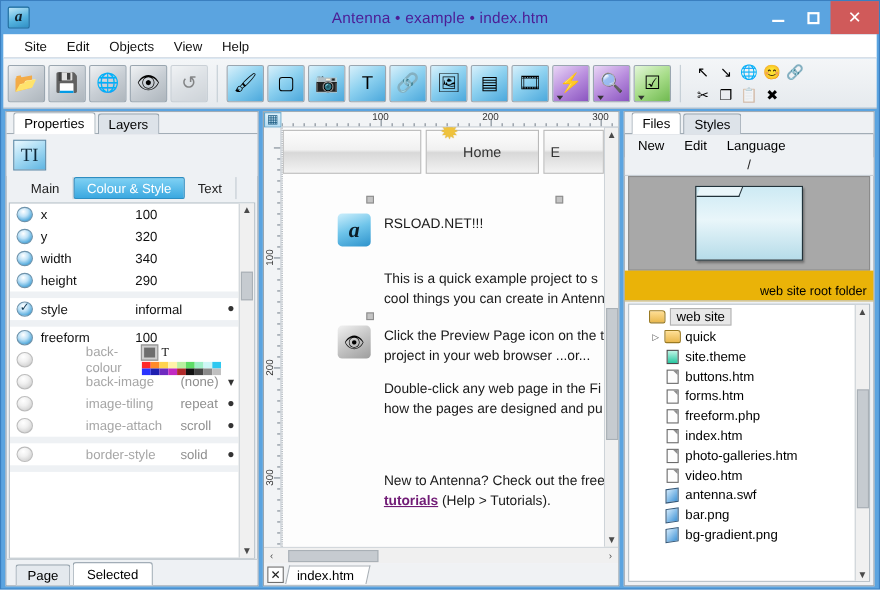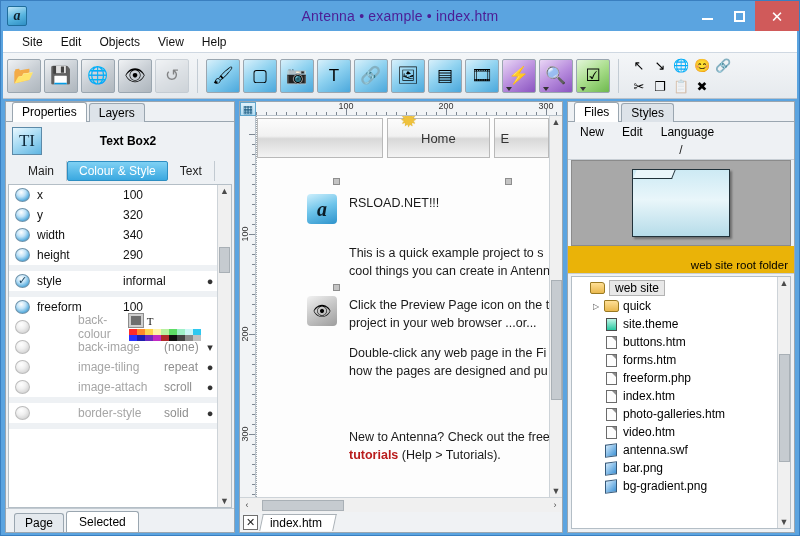--- a/index.html
+++ b/index.html
@@ -268,21 +268,21 @@
   .bicon.a {
     background: linear-gradient(160deg,#cdeffc 0%,#6ec4ea 48%,#2e93cc 100%);
     font-family: "Liberation Serif", serif; font-style: italic;
     font-weight: bold; font-size: 20px; color: #0b1c26;
   }
   .bicon.eye {
     background: linear-gradient(150deg,#f2f2f2 0%,#c9c9c9 45%,#9d9d9d 100%);
     font-size: 15px;
   }
   .btext { font-size: 12.5px; color: #1a1a1a; line-height: 18px; white-space: nowrap; }
-  .link { color: #b91c1c; font-weight: bold; }
+  .link { color: #701a75; font-weight: bold; text-decoration: underline; }
   .canvas-vsb {
     width: 13px; flex: 0 0 13px; background: #f0f0f0; border-left: 1px solid #cdd3d8;
     display: flex; flex-direction: column; align-items: center; justify-content: space-between; padding: 1px 0;
   }
   .cv-thumb { width: 11px; height: 120px; background: #c6cbd0; border: 1px solid #a9b0b6; margin-top: 66px;}
   .hsbrow { height: 15px; flex: 0 0 15px; display: flex; align-items: center; background: #f0f0f0; border-top: 1px solid #cdd3d8; }
   .hsb-arrow { width: 14px; text-align: center; font-size: 9px; color: #4a4a4a; }
   .hsb-track { flex: 1; height: 11px; position: relative; }
   .hsb-thumb { position: absolute; left: 8px; top: 0; width: 82px; height: 11px; background: #c6cbd0; border: 1px solid #a9b0b6; }
   .doctabs { height: 20px; flex: 0 0 20px; display: flex; align-items: center; padding-left: 3px; background: #f0f2f4; }
@@ -455,21 +455,20 @@
 
   <div class="main">
 
     <div class="leftpanel">
       <div class="tabrow">
         <div class="tab active">Properties</div>
         <div class="tab">Layers</div>
       </div>
       <div class="objhdr">
         <div class="tbox-icon">TI</div>
-        <div class="objname">Text Box2</div>
       </div>
       <div class="subtabs">
         <div class="subtab">Main</div>
         <div class="subtab active">Colour &amp; Style</div>
         <div class="subtab">Text</div>
       </div>
       <div class="props">
         <div class="propcol" id="propcol">
             <div class="propgroup">
               <div class="prow">

